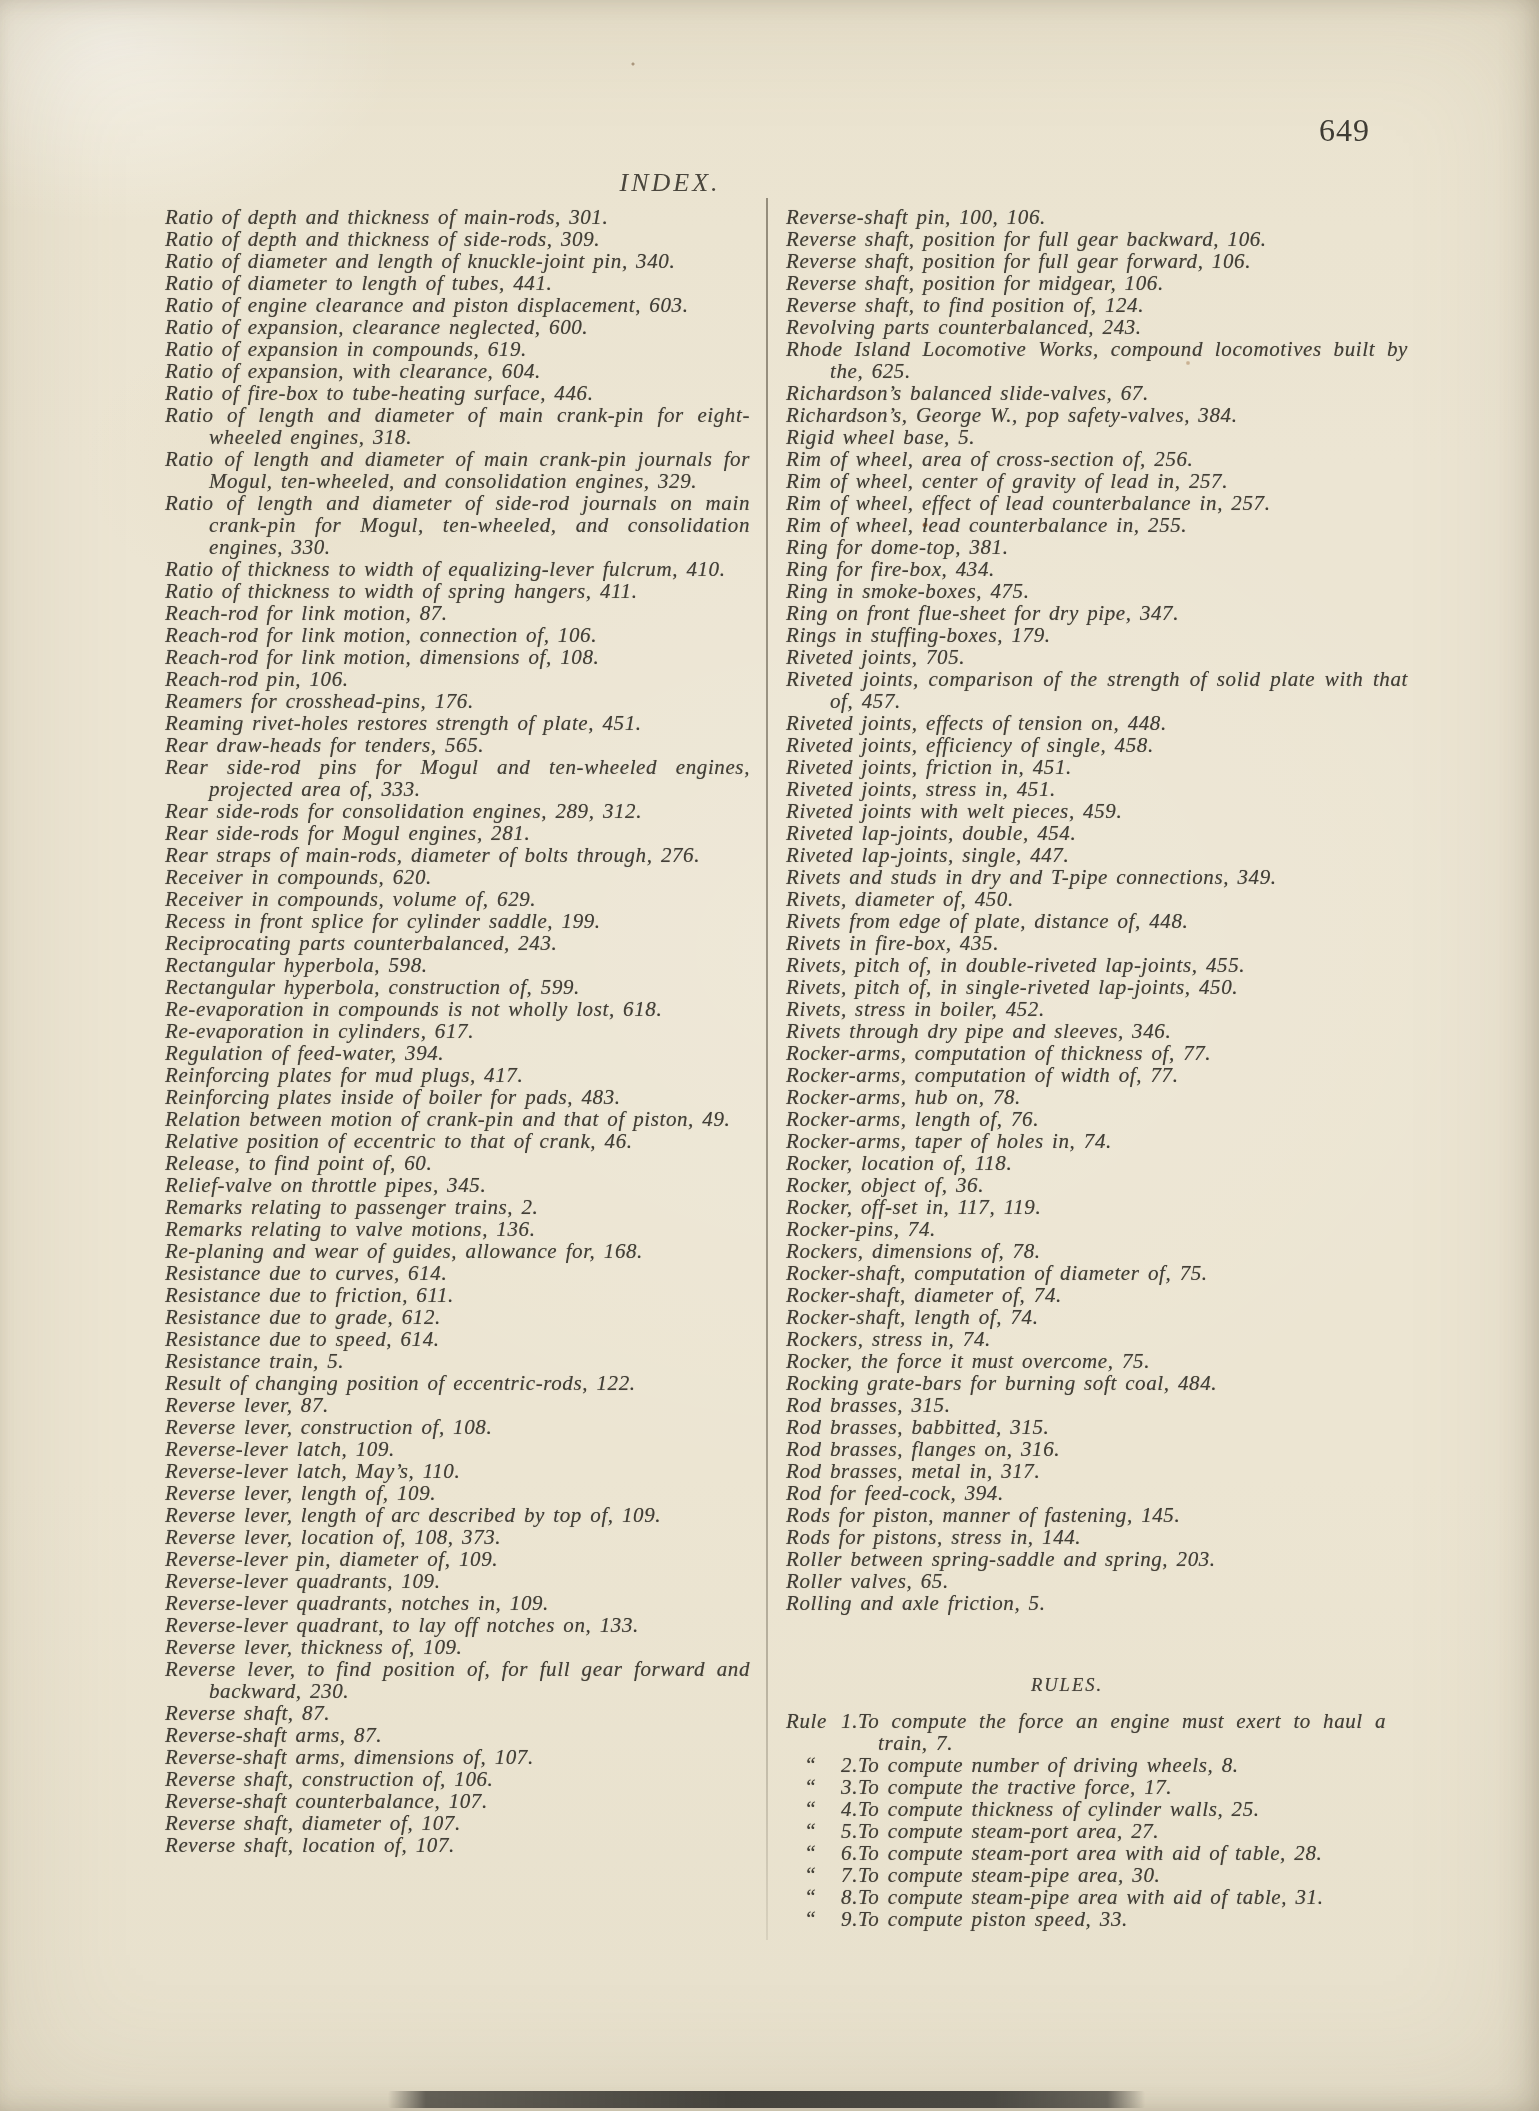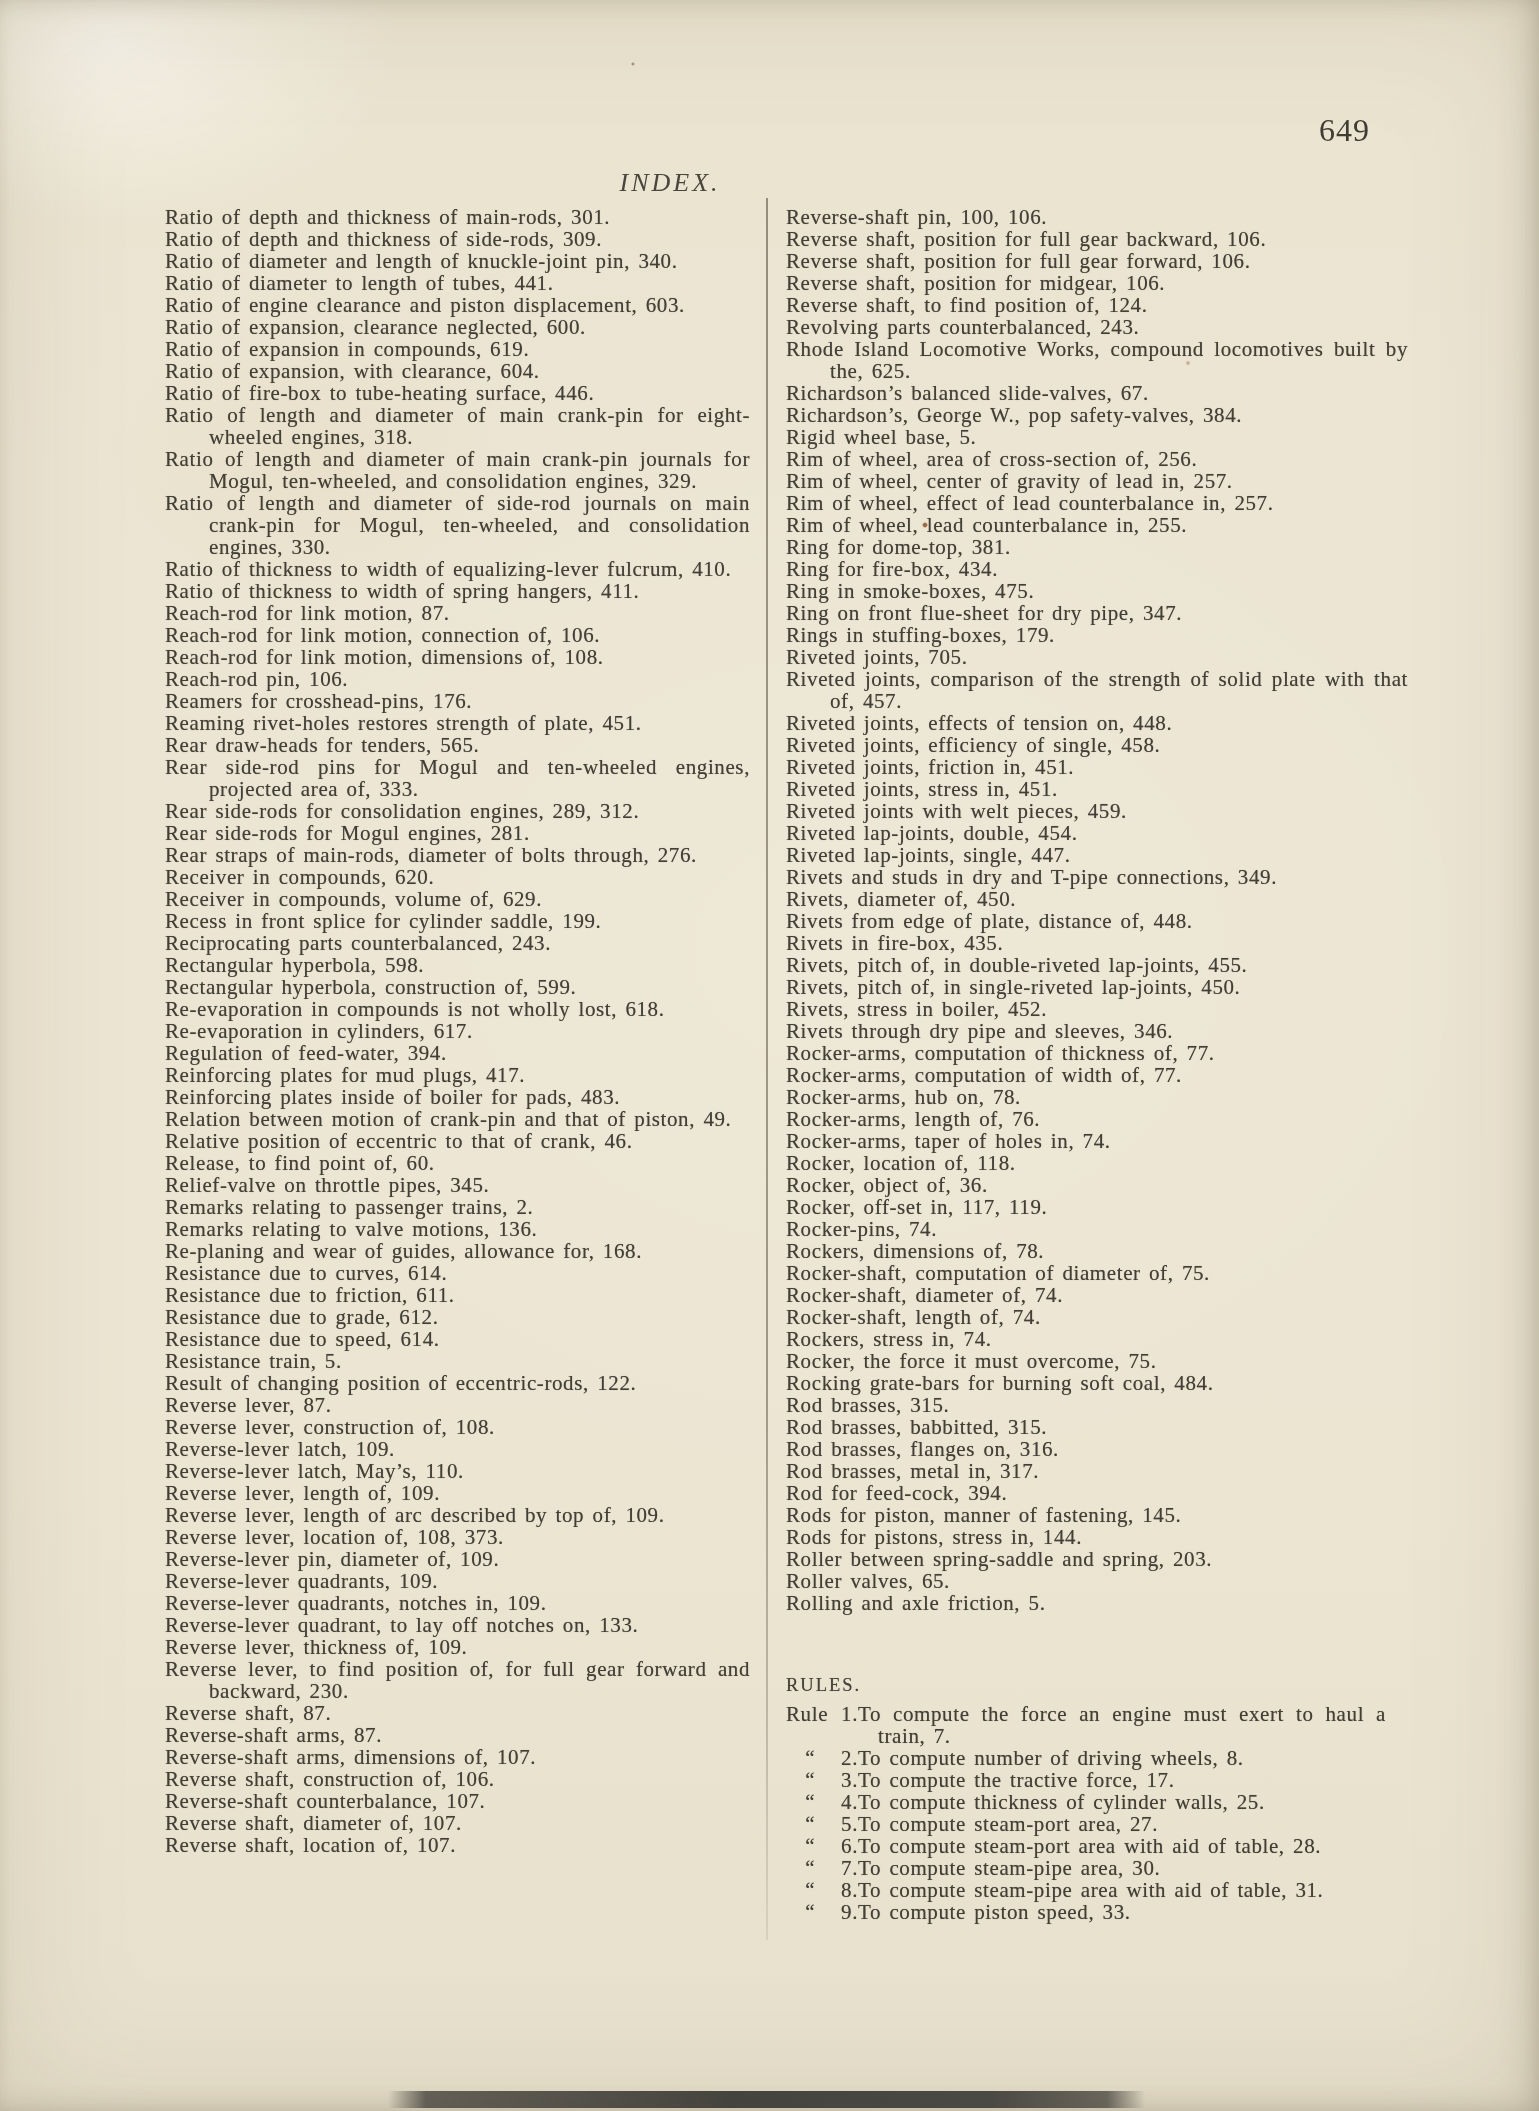--- a/index.html
+++ b/index.html
@@ -33,36 +33,37 @@
   }
   .page-number{
     position:absolute;top:112px;left:1286px;width:84px;
     text-align:right;font-size:32px;letter-spacing:1px;color:#3f3c34;
   }
   .col{
     position:absolute;top:206px;
     font-size:21px;line-height:22px;
     letter-spacing:.6px;word-spacing:2.5px;
     text-shadow:0 0 .7px rgba(62,56,44,.55);
+    font-style:italic;
   }
   .col-left{left:165px;width:585px;}
   .col-right{left:786px;width:622px;}
   .entry{
     margin:0;padding-left:44px;text-indent:-44px;text-align:justify;
   }
   .entries-box{height:1430px;overflow:visible;}
   .divider{
     position:absolute;left:766px;top:198px;width:2px;height:1742px;
     background:linear-gradient(180deg,
       rgba(96,88,72,.62) 0%,rgba(96,88,72,.55) 68%,
       rgba(96,88,72,.35) 85%,rgba(96,88,72,.12) 100%);
   }
   .rules-heading{
-    margin-top:38px;margin-bottom:7px;height:22px;
-    padding-right:60px;
+    margin-top:38px;margin-bottom:14px;height:22px;
+    text-align:center;padding-right:60px;
     font-size:18.5px;letter-spacing:2px;color:#46423a;
   }
   .rules-list{width:600px;}
   .rule{
     display:grid;grid-template-columns:46px 26px 1fr;
     margin:0;
   }
   .rule-lead{text-align:left;}
   .rule-lead.ditto{text-align:center;letter-spacing:-2px;}
   .rule-num{text-align:right;}

